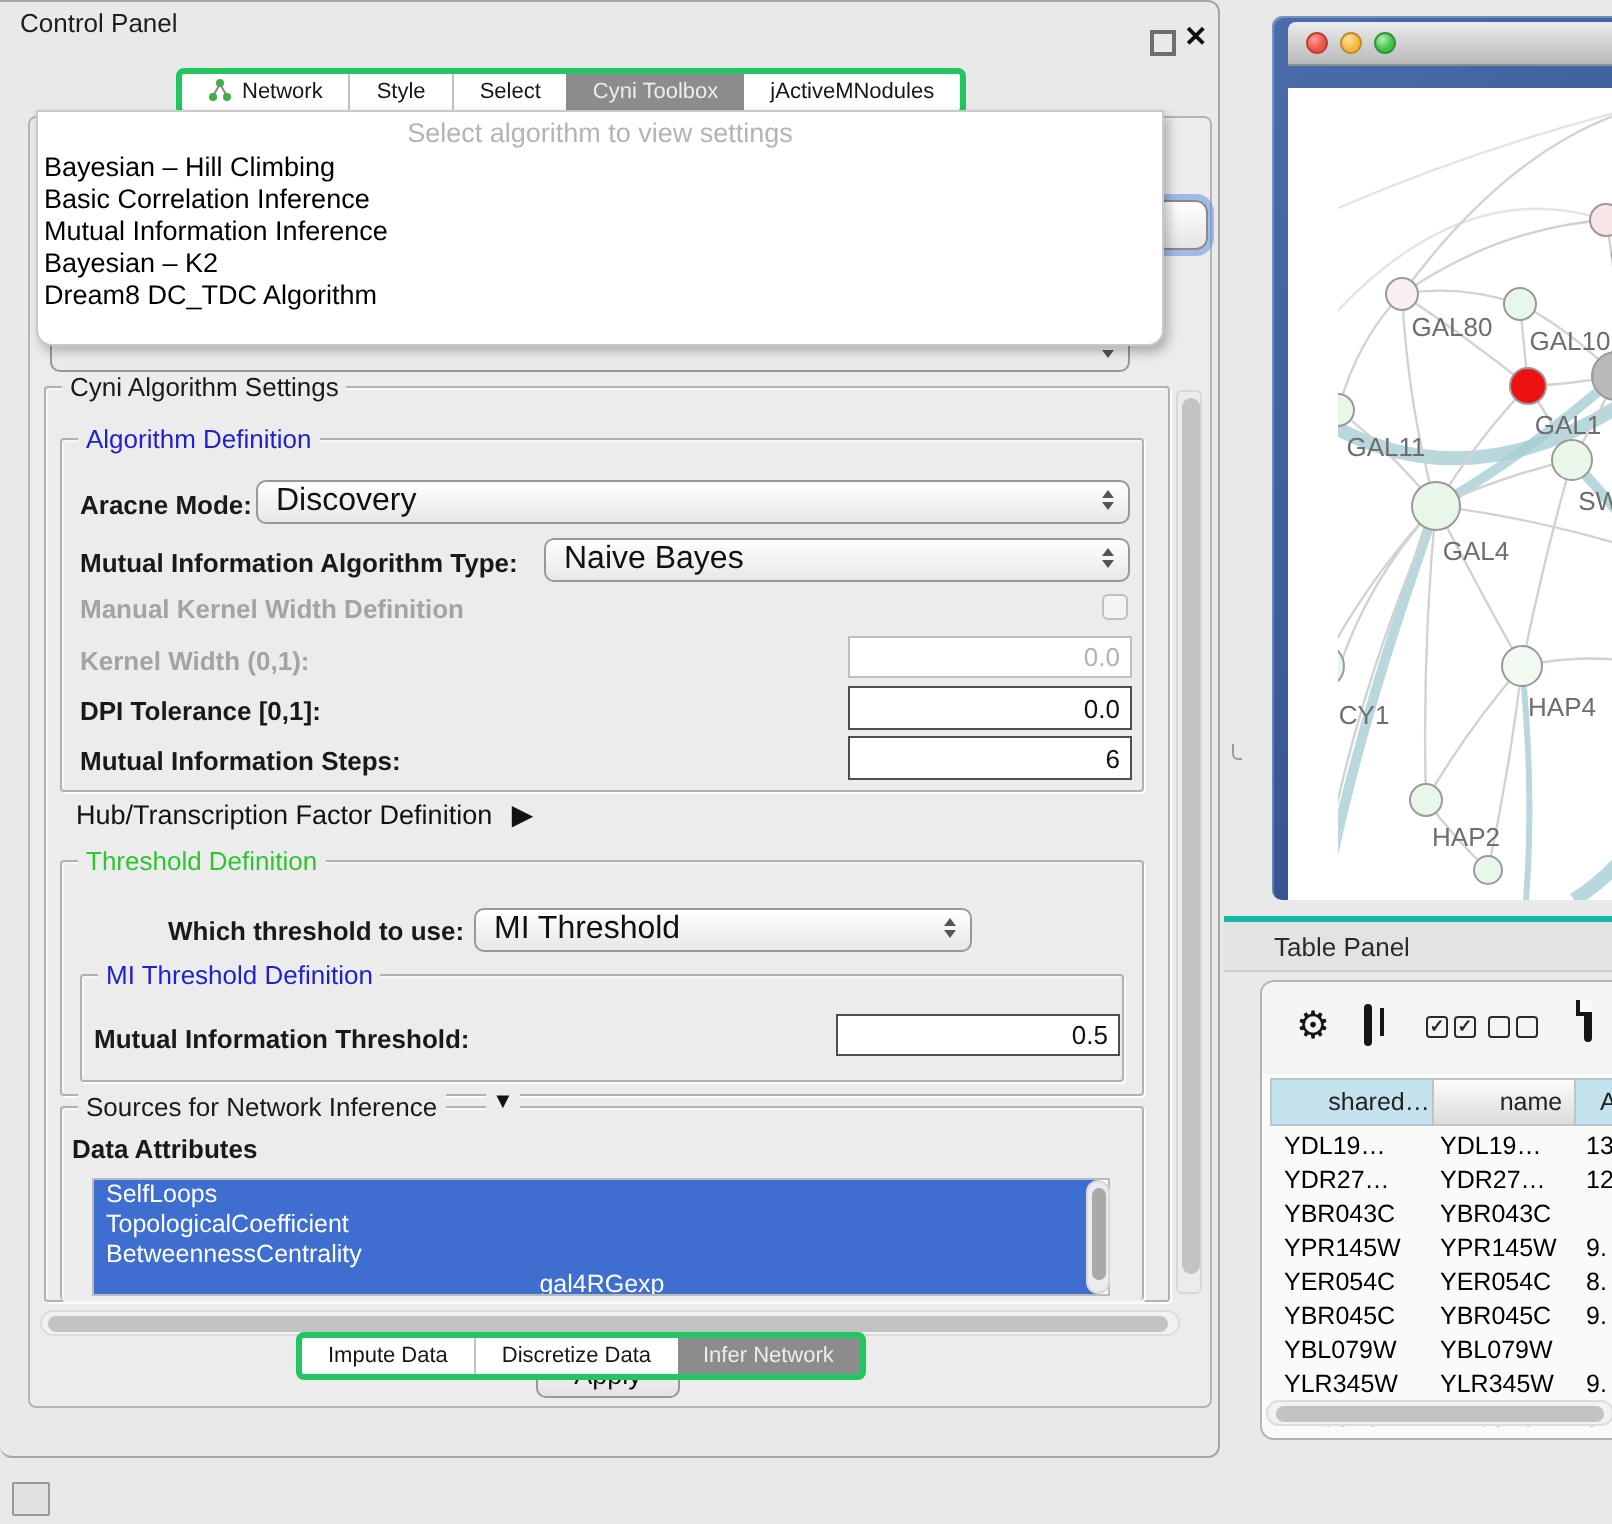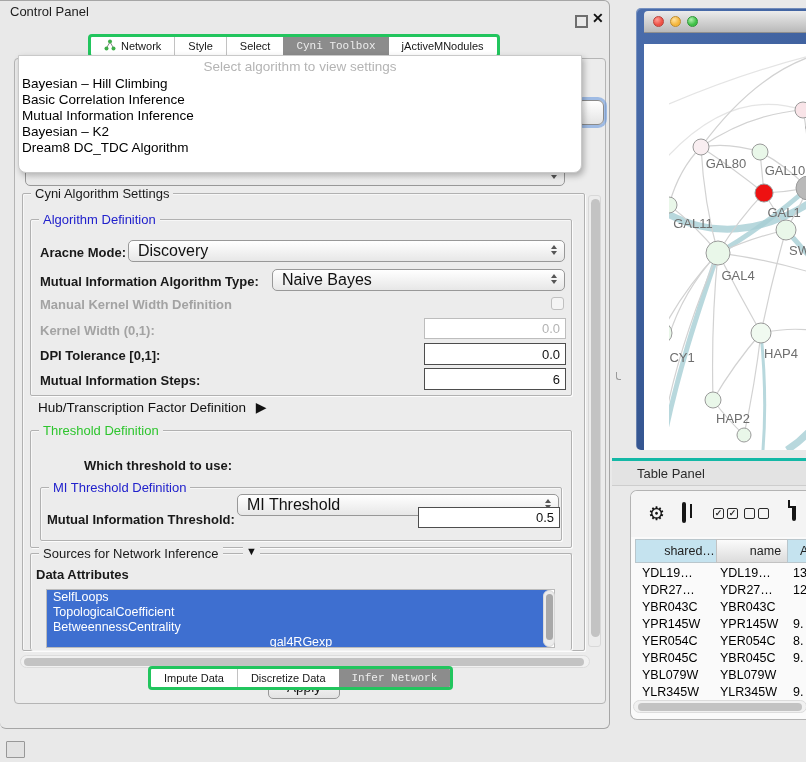--- a/index.html
+++ b/index.html
@@ -18,21 +18,21 @@
     font-size:13px;color:#1d1d1d;padding-left:10px;box-sizing:border-box;}
   .float-box{width:9px;height:9px;border:2px solid #6e6e6e;background:transparent;}
   .close-x{font-size:14px;font-weight:bold;color:#111;line-height:1;}
 
   
   .tabbar{display:flex;height:24px;border:3px solid #22c55e;border-radius:4px;
     background:#fff;overflow:hidden;font-size:11px;box-sizing:border-box;}
   .tab{display:flex;align-items:center;padding:0 13px;border-left:1px solid #c2c2c2;
     color:#161616;white-space:nowrap;}
   .tab:first-child{border-left:none;}
-  .tab.sel{background:var(--tab-sel-bg);color:var(--tab-sel-text);border-left:none;font-family:Liberation Mono, monospace;}
+  .tab.sel{background:var(--tab-sel-bg);color:var(--tab-sel-text);border-left:none;}
   .tab.sel + .tab{border-left:none;}
 
   
   .inner-panel{left:14px;top:58px;width:590px;height:644px;background:#ececec;
     border:1px solid #b5b5b5;border-radius:4px;}
   .grp{border:1px solid #b1b1b1;border-radius:2px;
     box-shadow:1px 1px 0 rgba(255,255,255,.85), inset 1px 1px 0 rgba(255,255,255,.6);}
   .grp-title{position:absolute;top:-8px;left:8px;background:#ececec;padding:0 4px;
     font-size:13px;color:#1a1a1a;white-space:nowrap;}
   .grp-title.blue{color:var(--label-blue);}
@@ -216,21 +216,21 @@
 
 <div class="abs plain" style="left:38px;top:399px;">
   <span>Hub/Transcription Factor Definition</span>
   <span style="font-size:14px;margin-left:6px;">▶</span>
 </div>
 
 <div class="abs grp" style="left:30px;top:430px;width:540px;height:116px;">
   <span class="grp-title green">Threshold Definition</span>
 </div>
 <div class="abs lbl" style="left:84px;top:458px;">Which threshold to use:</div>
-<div class="abs combo" style="left:237px;top:454px;width:322px;margin-top:40px;">
+<div class="abs combo" style="left:237px;top:454px;width:249px;">
   <span>MI Threshold</span>
   <span class="arrows">
       <span class="tri-up"></span>
       <span class="tri-down"></span>
     </span>
 </div>
 <div class="abs grp" style="left:40px;top:487px;width:520px;height:52px;">
   <span class="grp-title blue">MI Threshold Definition</span>
 </div>
 <div class="abs lbl" style="left:47px;top:512px;">Mutual Information Threshold:</div>

